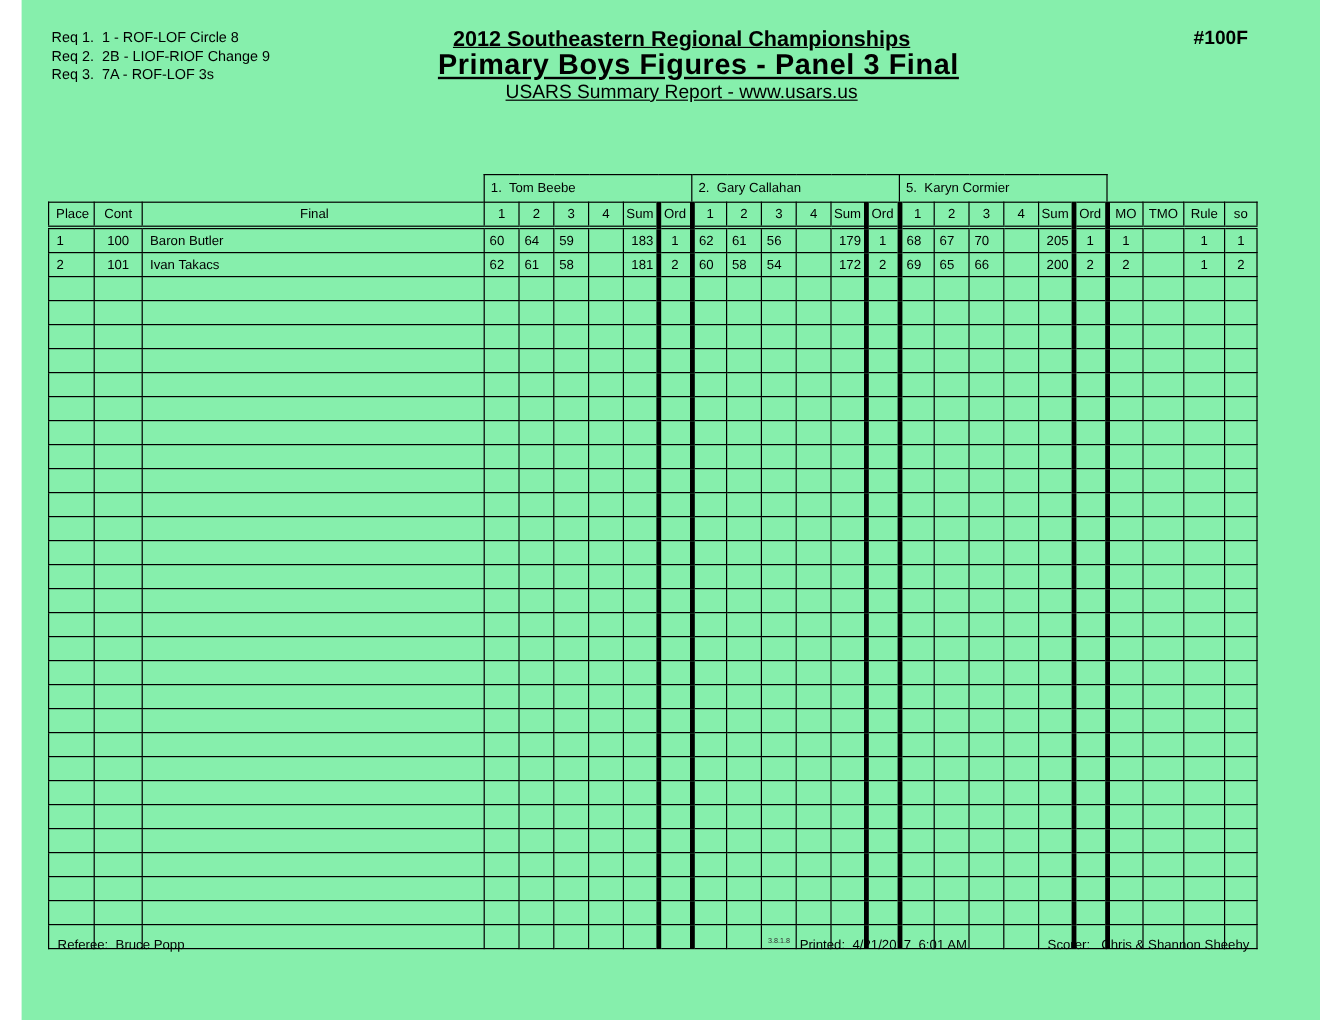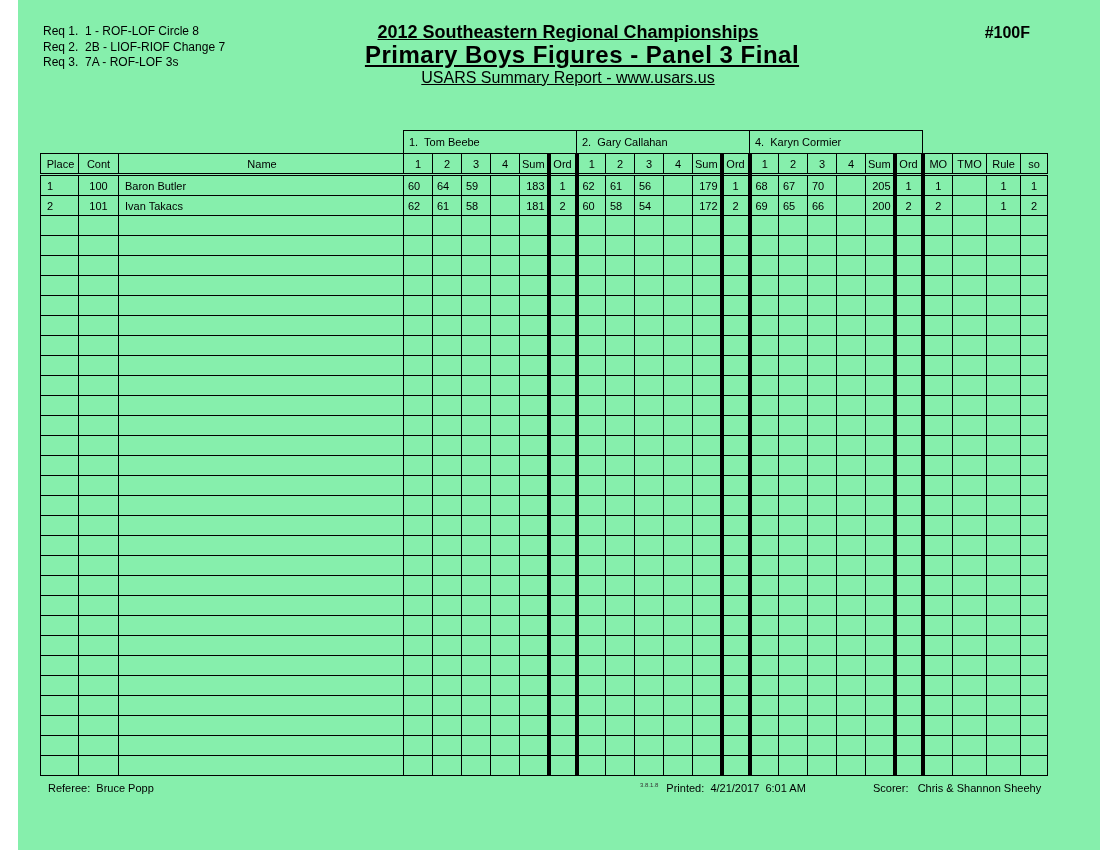--- a/index.html
+++ b/index.html
@@ -9,25 +9,25 @@
   }
   .pre { white-space:pre; }
 
   
   .reqs { position:absolute; left:25px; top:24px; font-size:12px; line-height:15.5px; }
   .title-block { position:absolute; left:0; top:22px; width:1100px; text-align:center;text-decoration:underline; }
   .t1 { font-size:18px; font-weight:bold; line-height:21px; }
   .t2 { font-size:15px; line-height:21px; }
   .t3 { font-size:24px; font-weight:bold; line-height:24px; letter-spacing:0.5px;padding-left:28px; }
   .t4 { font-size:16px; line-height:22px; }
-  .event-num { position:absolute; right:88px; top:24px; font-size:16px; font-weight:bold; }
+  .event-num { position:absolute; right:78px; top:24px; font-size:16px; font-weight:bold; }
 
   
   .results {
-    position:absolute; left:22px; top:130px;
+    position:absolute; left:22px; top:145px;
     border-collapse:collapse; table-layout:fixed; font-size:11px;padding-left:16px;
   }
   .results td, .results th {
     border:1px solid #000; padding:0 1px; overflow:hidden; white-space:pre;
     font-weight:normal; height:19px; vertical-align:middle;
   }
   .results tr { height:20px; }
   tr.judge-row { height:23px; }
   tr.judge-row td.jbox { text-align:left; padding-left:5px; }
   tr.judge-row td.nob { border:none; }
@@ -47,21 +47,21 @@
   .f-scorer { left:855px; }
   .ver { font-size:6px; color:#333; vertical-align:top; margin-right:8px; }
 </style>
 </head>
 <body>
 
 <div class="page">
 
   <div class="reqs">
     <div class="pre">Req 1.  1 - ROF-LOF Circle 8</div>
-    <div class="pre">Req 2.  2B - LIOF-RIOF Change 7</div>
+    <div class="pre">Req 2.  2B - LIOF-RIOF Change 9</div>
     <div class="pre">Req 3.  7A - ROF-LOF 3s</div>
   </div>
 
   <div class="title-block">
     <div class="t1 pre">2012 Southeastern Regional Championships</div>
     <div class="t3 pre">Primary Boys Figures - Panel 3 Final</div>
     <div class="t4 pre">USARS Summary Report - www.usars.us</div>
   </div>
 
   <div class="event-num">#100F</div>
@@ -92,27 +92,27 @@
       <col style="width:30px">
         <col style="width:34px">
         <col style="width:34px">
         <col style="width:27px">
     </colgroup>
     <thead>
       <tr class="judge-row">
         <td class="nob" colspan="3"></td>
         <td class="jbox pre" colspan="6">1.  Tom Beebe</td>
         <td class="jbox pre" colspan="6">2.  Gary Callahan</td>
-        <td class="jbox pre" colspan="6">4.  Karyn Cormier</td>
+        <td class="jbox pre" colspan="6">5.  Karyn Cormier</td>
         <td class="nob" colspan="4"></td>
       </tr>
       <tr class="col-row">
         <th class="alh">Place</th>
         <th>Cont</th>
-        <th class="alh">Name</th>
+        <th class="alh">Final</th>
         <th>1</th>
         <th>2</th>
         <th>3</th>
         <th>4</th>
         <th>Sum</th>
         <th class="ord">Ord</th>
         <th>1</th>
         <th>2</th>
         <th>3</th>
         <th>4</th>

